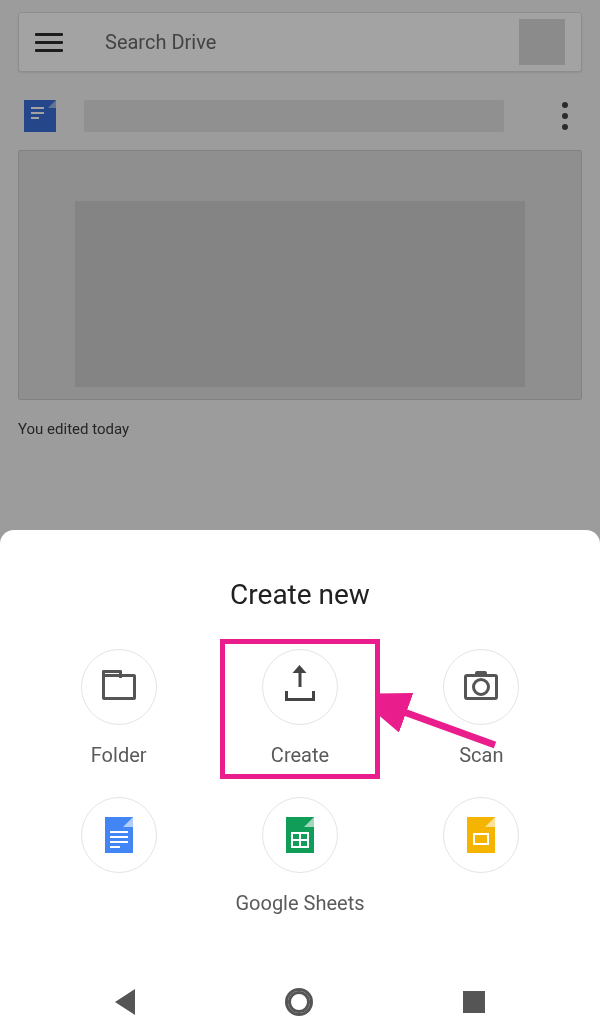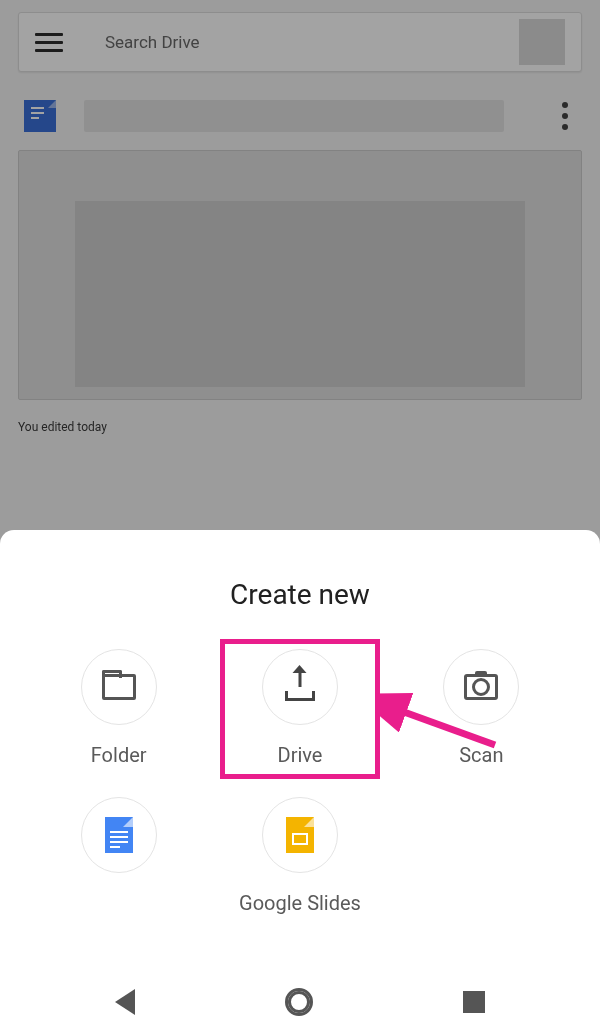--- a/index.html
+++ b/index.html
@@ -36,21 +36,21 @@
       flex-direction: column;
       gap: 5px;
     }
     .hamburger span {
       height: 3px;
       background: #2c2c2c;
       border-radius: 1px;
     }
     .search-text {
       margin-left: 42px;
-      font-size: 17px;
+      font-size: 20px;
       color: #6a6a6a;
       flex: 1;
     }
     .account-square {
       width: 46px;
       height: 46px;
       background: #d9d9d9;
     }
     
     .file-header-row {
@@ -108,21 +108,21 @@
       padding: 50px 56px 12px;
     }
     .file-preview-inner {
       width: 100%;
       height: 100%;
       background: #cfcfcf;
     }
     
     .edited-text {
       margin: 20px 18px;
-      font-size: 12px;
+      font-size: 15px;
       color: #3b3b3b;
     }
     
     
     .scrim {
       position: absolute;
       top: 0; left: 0; right: 0; bottom: 0;
       background: rgba(0,0,0,0.36);
     }
     
@@ -275,49 +275,56 @@
       <div class="grid-label">Folder</div>
     </div>
 
     <div class="grid-item">
       <div class="circle">
         <div class="upload-ico">
           <div class="upload-arrow"></div>
           <div class="upload-tray"></div>
         </div>
       </div>
-      <div class="grid-label">Drive</div>
+      <div class="grid-label">Create</div>
     </div>
 
     <div class="grid-item">
       <div class="circle">
           <div class="camera-ico"></div>
         </div>
       <div class="grid-label">Scan</div>
     </div>
 
     <div class="grid-item">
       <div class="circle">
           <div class="docs-ico">
             <span></span>
             <span></span>
             <span></span>
             <span></span>
           </div>
         </div>
     </div>
 
+    <div class="grid-item">
+      <div class="circle">
+          <div class="sheets-ico">
+            <div class="sheets-grid"></div>
+          </div>
+        </div>
+      <div class="grid-label">Google Sheets</div>
+    </div>
 
     <div class="grid-item">
       <div class="circle">
           <div class="slides-ico">
             <div class="slides-box"></div>
           </div>
         </div>
-      <div class="grid-label">Google Slides</div>
     </div>
 
   </div>
 </div>
 
 <div class="highlight-box"></div>
 <svg class="arrow-annot" width="130" height="70">
   <defs>
     <marker id="ah" markerWidth="10" markerHeight="10" refX="2" refY="3" orient="auto">
       <path d="M0,0 L0,6 L8,3 z" fill="#e91e8c"></path>

